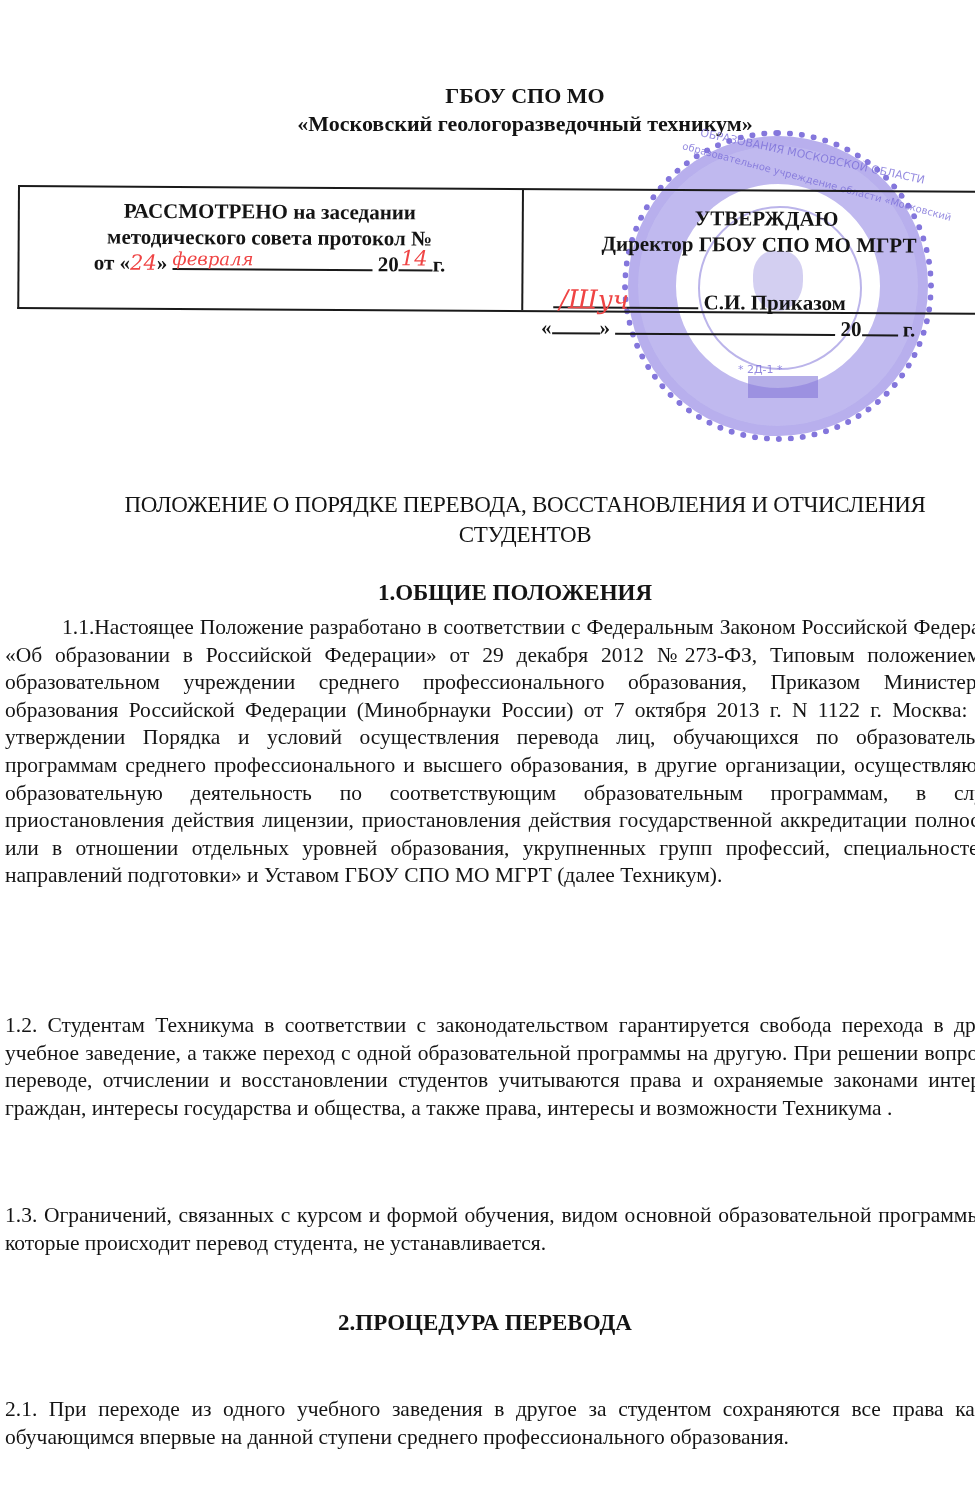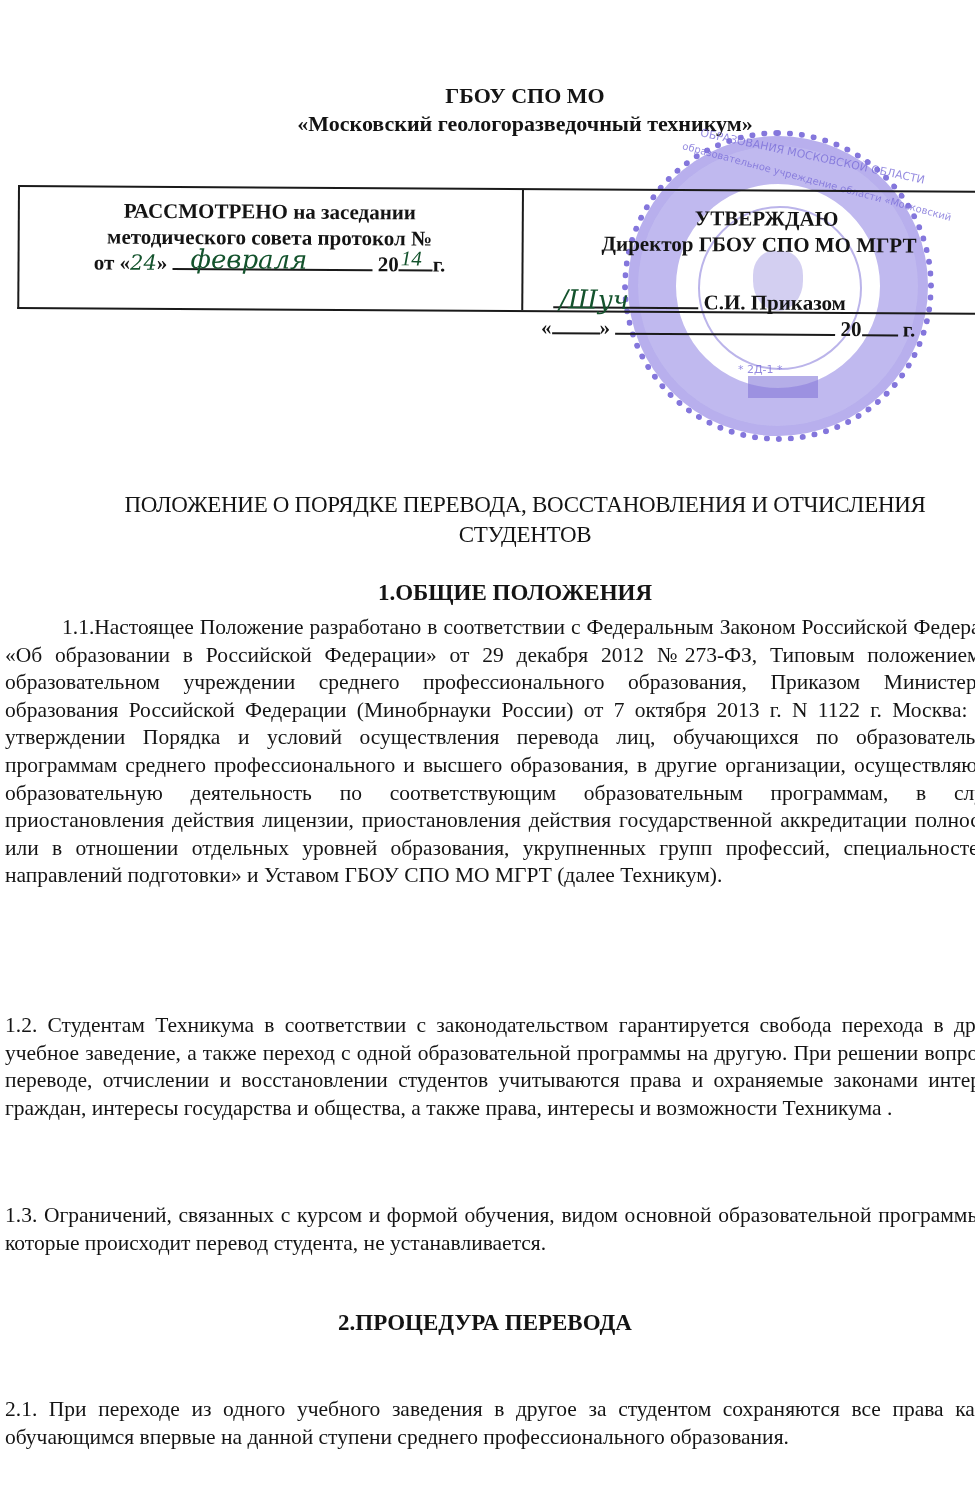--- a/index.html
+++ b/index.html
@@ -19,21 +19,21 @@
   .approval-table {
     left: 18px; top: 185px; width: 1000px; height: 120px;
     border-top: 2px solid #1a1a1a; border-bottom: 2px solid #1a1a1a; border-left: 2px solid #1a1a1a;
     transform: rotate(0.35deg); transform-origin: left top;
   }
   .col-divider { left: 502px; top: 0; width: 2px; height: 120px; background: #1a1a1a; }
   .cell-text { font-weight: bold; font-size: 21px; line-height: 26px; white-space: nowrap; }
   .left-cell { left: 0; width: 500px; top: 10px; text-align: center; }
   .right-cell { left: 520px; width: 460px; top: 14px; }
 
-  .hand { color: #14532d; font-style: italic; font-family: "DejaVu Serif", serif; font-weight: normal; }
+  .hand { color: #ef4444; font-style: italic; font-family: "DejaVu Serif", serif; font-weight: normal; }
   .underline-blank { display: inline-block; border-bottom: 2px solid #1a1a1a; height: 18px; vertical-align: baseline; }
 
   .stamp {
     left: 622px; top: 130px; width: 300px; height: 300px;
     border-radius: 50%;
     border: 6px dotted #6f5fd6;
     box-shadow: inset 0 0 0 10px rgba(120,105,220,0.18), inset 0 0 0 46px rgba(255,255,255,0), inset 0 0 0 48px rgba(120,105,220,0.55);
     opacity: 0.85;
   }
   .stamp-inner {
@@ -74,22 +74,22 @@
 </div>
 
 <div class="abs approval-table">
   <div class="abs col-divider"></div>
 
   <div class="abs left-cell cell-text">
     <div>РАССМОТРЕНО  на заседании</div>
     <div>методического совета протокол №</div>
     <div>
       <span>от «</span><span class="hand">24</span><span>»</span>
-      <span class="underline-blank" style="width:200px; position:relative;"><span class="hand" style="position:absolute; left:18px; bottom:-4px; font-size:26px;">февраля</span></span>
-      <span>20</span><span class="underline-blank" style="width:34px; position:relative;"><span class="hand" style="position:absolute; left:2px; bottom:-2px;font-family:Liberation Serif, serif;">14</span></span><span>г.</span>
+      <span class="underline-blank" style="width:200px; position:relative;"><span class="hand" style="position:absolute; left:0; bottom:-4px; font-size:18px;">февраля</span></span>
+      <span>20</span><span class="underline-blank" style="width:34px; position:relative;"><span class="hand" style="position:absolute; left:2px; bottom:-2px;">14</span></span><span>г.</span>
     </div>
   </div>
 
   <div class="abs right-cell cell-text">
     <div style="padding-left:155px;">УТВЕРЖДАЮ</div>
     <div style="padding-left:62px;">Директор ГБОУ СПО МО МГРТ</div>
     <div style="padding-left:14px;">
       <span class="underline-blank" style="width:145px; position:relative;margin-top:32px;"><span class="hand" style="position:absolute; left:6px; bottom:-6px; font-size:26px;">∕Шуч</span></span>
       <span>С.И. Приказом</span>
     </div>

